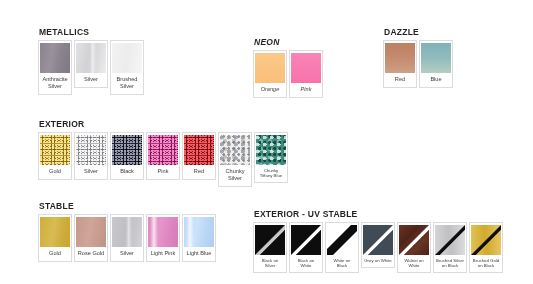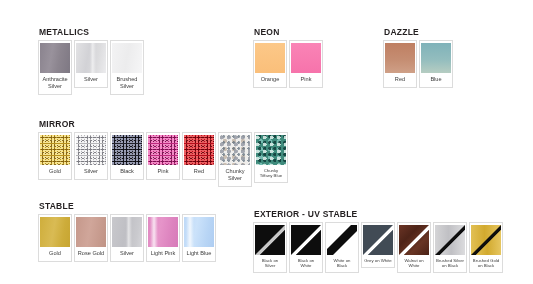--- a/index.html
+++ b/index.html
@@ -151,21 +151,21 @@
       <div class="swatch">
         <div class="chip">
           <div class="chip-inner" style="background:linear-gradient(100deg,#f3f3f4 0%,#ececed 50%,#f6f6f7 100%);"></div>
         </div>
         <div class="label">Brushed Silver</div>
       </div>
 
     </div>
   </div>
 
-  <div class="group" style="left:253px; top:27px;">
+  <div class="group" style="left:253px; top:37px;font-style:italic;">
     <div class="group-title">NEON</div>
     <div class="swatch-row">
 
       <div class="swatch">
         <div class="chip">
           <div class="chip-inner" style="background:linear-gradient(180deg,#fcc888 0%,#fabf7a 100%);"></div>
         </div>
         <div class="label">Orange</div>
       </div>
 
@@ -194,21 +194,21 @@
         <div class="chip">
           <div class="chip-inner" style="background:linear-gradient(180deg,#7fb2b9 0%,#93bdbe 55%,#b6cdc2 100%);"></div>
         </div>
         <div class="label">Blue</div>
       </div>
 
     </div>
   </div>
 
   <div class="group" style="left:38px; top:119px;">
-    <div class="group-title">MIRROR</div>
+    <div class="group-title">EXTERIOR</div>
     <div class="swatch-row">
 
       <div class="swatch">
         <div class="chip">
           <div class="chip-inner" style="background:#b8921f;"></div>
           <div class="speckle" style="background-image:
               radial-gradient(circle at 30% 30%, rgba(255,236,150,0.95) 0 40%, rgba(0,0,0,0) 42%),
               radial-gradient(circle at 70% 65%, rgba(120,86,10,0.85) 0 35%, rgba(0,0,0,0) 38%),
               radial-gradient(circle at 50% 80%, rgba(255,255,210,0.8) 0 45%, rgba(0,0,0,0) 47%);"></div>
         </div>

